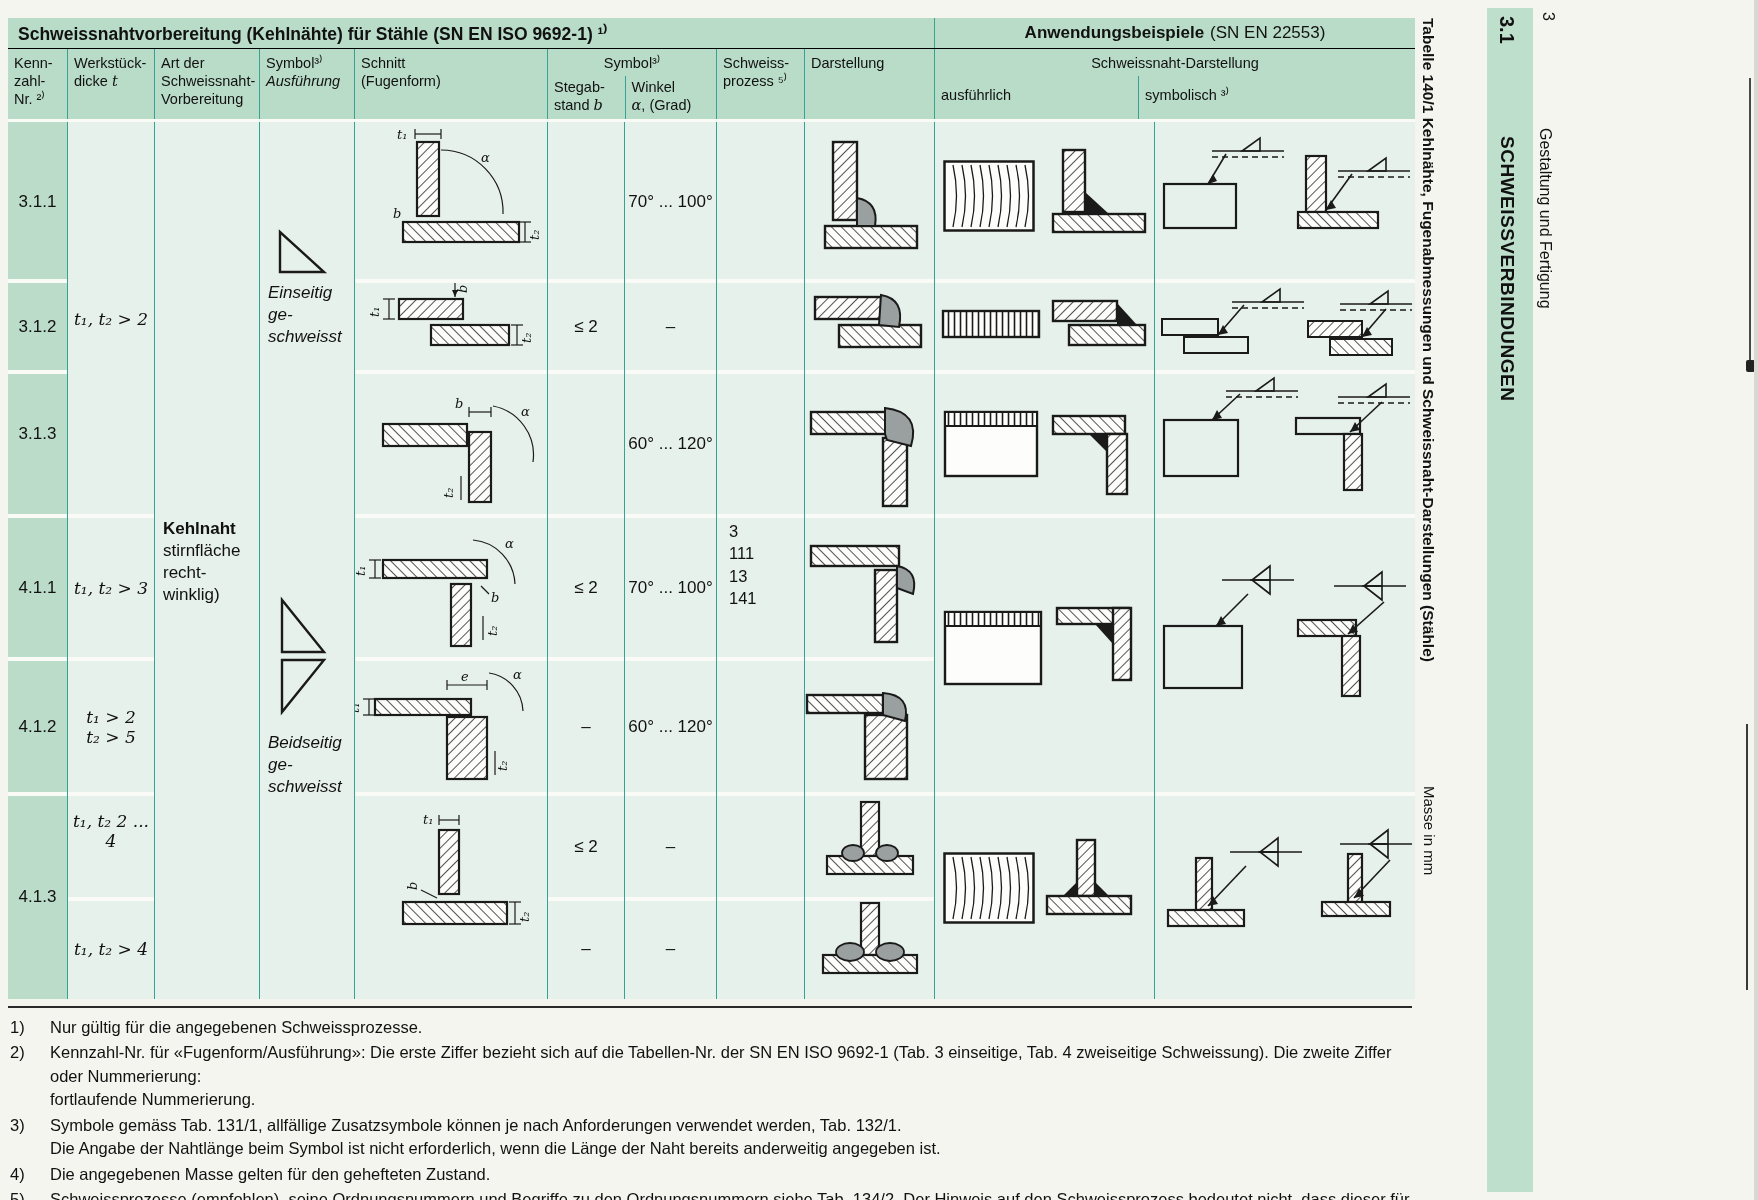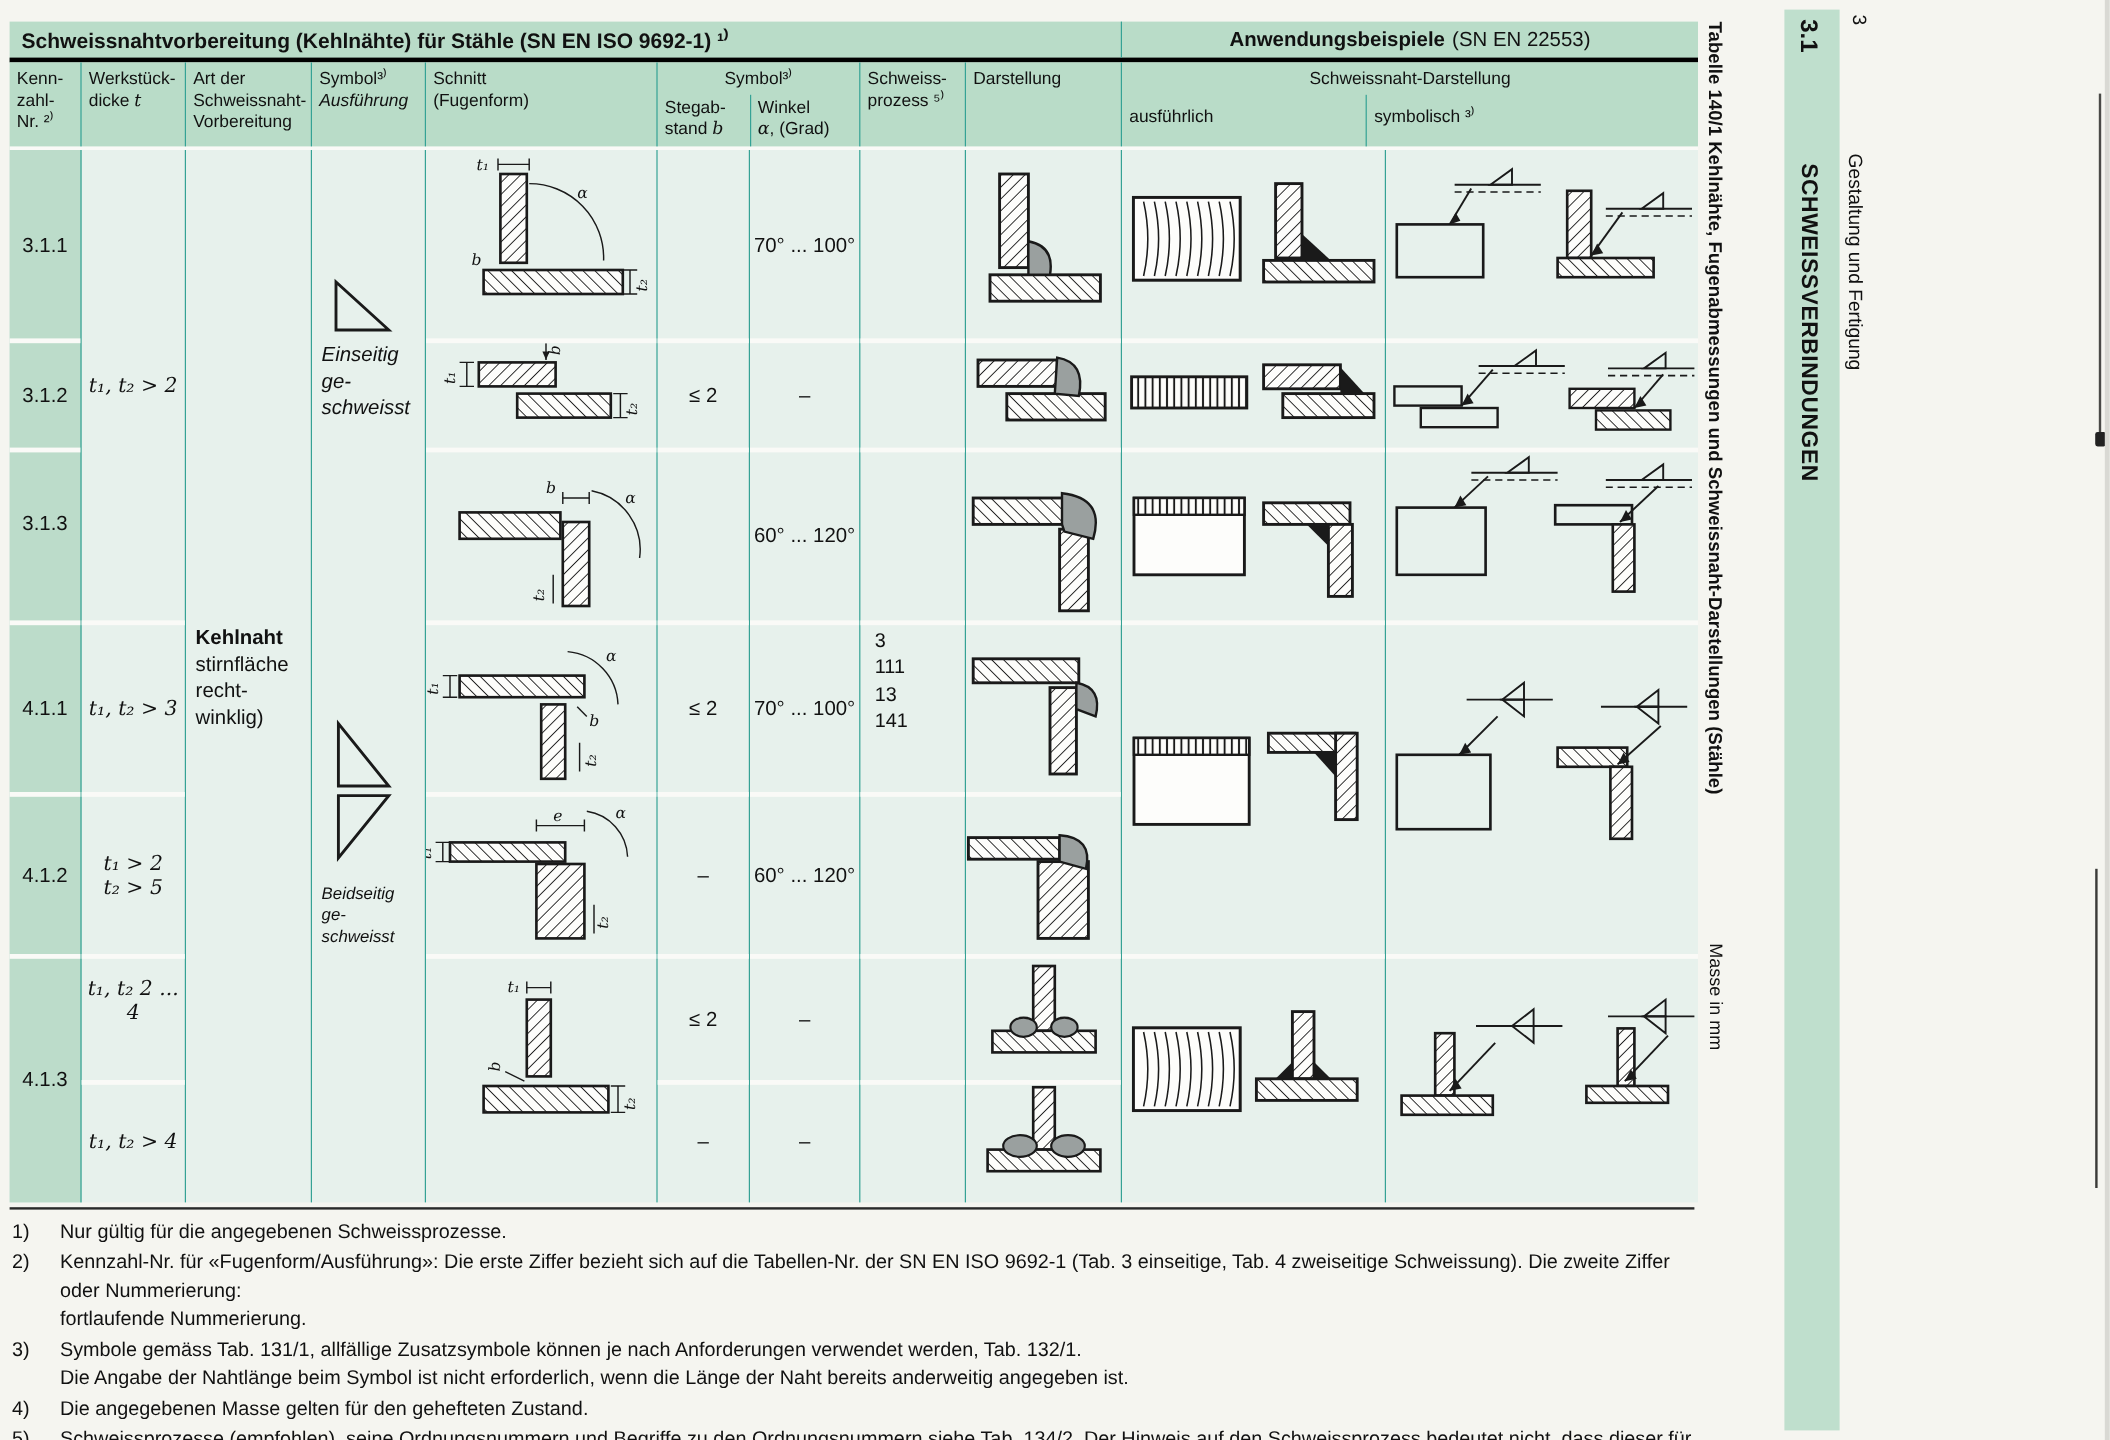--- a/index.html
+++ b/index.html
@@ -1,20 +1,20 @@
 <!DOCTYPE html>
 <html><head>
 <meta charset="utf-8">
 <style>
   html,body{margin:0;padding:0;background:#d9d9d4;}
   .page{position:relative;width:1758px;height:1200px;background:#f5f5f0;overflow:hidden;
         font-family:"Liberation Sans",sans-serif;color:#111;}
   
   .tbl{position:absolute;left:8px;top:18px;width:1407px;}
-  .title-row{display:flex;height:30px;background:#b9dcc8;border-bottom:4px solid #000000;}
+  .title-row{display:flex;height:30px;background:#b9dcc8;border-bottom:1px solid #000000;}
   .title-left{width:927px;box-sizing:border-box;border-right:1px solid #35a295;
               display:flex;align-items:center;padding-left:10px;font-weight:bold;font-size:17.5px;}
   .title-right{width:480px;display:flex;align-items:center;justify-content:center;font-size:17px;}
   .title-right b{margin-right:6px;}
   .hdr{display:flex;height:70px;background:#b9dcc8;border-bottom:3px solid #fafaf7;font-size:14.5px;line-height:1.25;}
   .hc{box-sizing:border-box;border-right:1px solid #35a295;padding:5px 0 0 6px;}
   .hc:last-child{border-right:none;}
   .pre{white-space:pre-line;}
   .grp{padding:0;display:flex;flex-direction:column;}
   .grp-top{height:22px;display:flex;align-items:flex-start;justify-content:center;padding-top:5px;}
@@ -193,21 +193,21 @@
         <svg width="60" height="50" style="position:absolute;top:106px;left:12px">
           <path d="M8,4 L8,44 L52,44 Z" fill="none" stroke="#1a1a1a" stroke-width="2.4"></path>
         </svg>
         <div class="pre ital" style="position:absolute;top:160px;left:8px;font-size:17px;line-height:1.3">Einseitig
 ge-
 schweisst</div>
         <svg width="60" height="122" style="position:absolute;top:474px;left:14px">
           <path d="M8,4 L8,56 L50,56 Z" fill="none" stroke="#1a1a1a" stroke-width="2.4"></path>
           <path d="M8,64 L8,116 L50,64 Z" fill="none" stroke="#1a1a1a" stroke-width="2.4"></path>
         </svg>
-        <div class="pre ital" style="position:absolute;top:610px;left:8px;font-size:14px;line-height:1.3">Beidseitig
+        <div class="pre ital" style="position:absolute;top:610px;left:8px;font-size:17px;line-height:1.3">Beidseitig
 ge-
 schweisst</div>
       </div>
 
       <div class="col" style="left:347px;width:193px">
         <div class="cell" style="top:0;height:159px">
           <svg width="192" height="159">
             <g>
               <line x1="60" y1="12" x2="86" y2="12" stroke="#1a1a1a" stroke-width="1.2"></line>
               <line x1="60" y1="7" x2="60" y2="17" stroke="#1a1a1a" stroke-width="1.2"></line>

